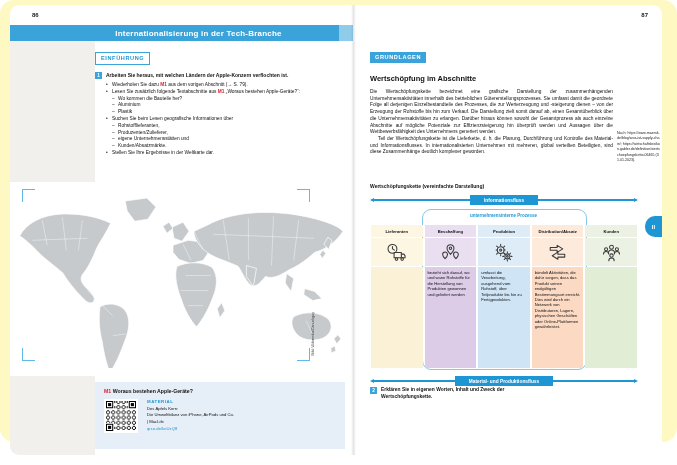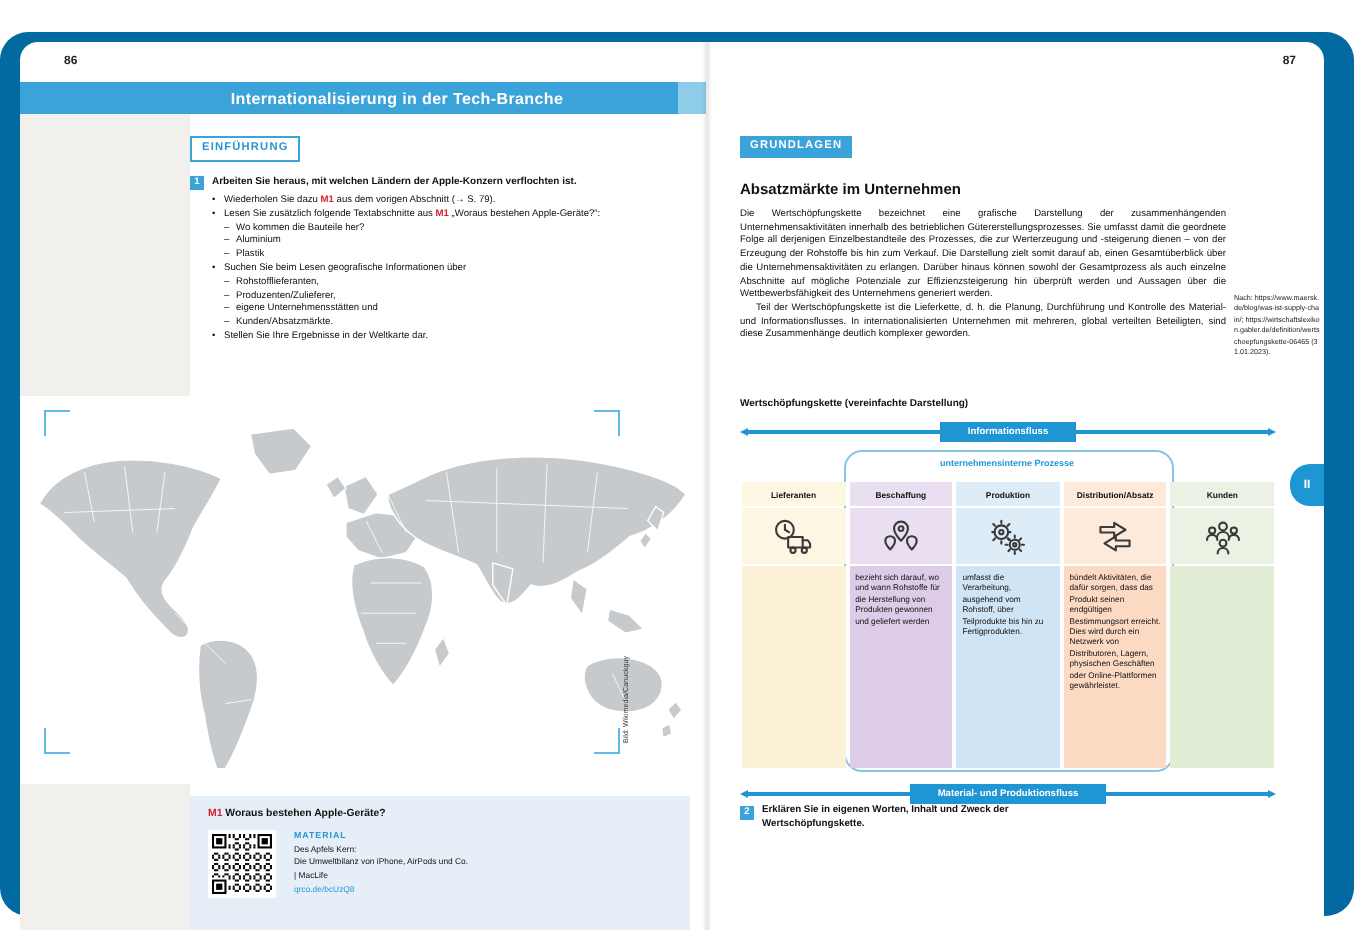--- a/index.html
+++ b/index.html
@@ -1,17 +1,17 @@
 <!DOCTYPE html>
 <html lang="de"><head>
 <meta charset="utf-8">
 <style>
   html,body{margin:0;padding:0;}
   body{width:677px;height:465px;background:#fff;font-family:"Liberation Sans",sans-serif;overflow:hidden;}
-  #frame{position:absolute;left:0;top:16px;width:677px;height:442px;background:#0369a1;border-radius:14px;}
+  #frame{position:absolute;left:0;top:0;width:677px;height:442px;background:#fef9c3;border-radius:14px;}
   #spread{position:absolute;left:10px;top:5px;width:652px;height:450px;background:#ffffff;border-radius:9px;overflow:hidden;}
   .seam{position:absolute;left:341px;top:0;width:5px;height:450px;background:linear-gradient(90deg,rgba(0,0,0,0) 0%,rgba(0,0,0,0.10) 50%,rgba(0,0,0,0) 100%);}
   .pgnum{position:absolute;top:7px;font-size:6px;font-weight:bold;color:#222;}
   
   #header-bar{position:absolute;left:0;top:20px;width:343px;height:16px;background:#3aa3da;display:flex;align-items:center;justify-content:center;}
   #header-bar .cap{position:absolute;right:0;top:0;width:14px;height:16px;background:#8fccea;}
   #header-bar .t{color:#fff;font-size:8px;font-weight:bold;letter-spacing:.2px;padding-left:34px;}
   #sidebar{position:absolute;left:0;top:36px;width:85px;height:414px;background:#f2f0ec;}
   .tab{position:absolute;height:11px;line-height:11px;font-size:5.6px;font-weight:bold;letter-spacing:.6px;padding:0 5px;}
   #tab-einfuehrung{left:85px;top:47px;background:#fff;border:1px solid #3aa3da;color:#2796d0;}
@@ -418,21 +418,21 @@
         <div>Die Umweltbilanz von iPhone, AirPods und Co.</div>
         <div>| MacLife</div>
         <div id="m1-link">qrco.de/bcUzQ8</div>
       </div>
     </div>
   </div>
 
   <div id="rpage">
     <div class="pgnum" style="right:14px;">87</div>
     <div id="tab-grundlagen" class="tab">GRUNDLAGEN</div>
-    <div id="r-heading">Absatzmärkte im Unternehmen</div>
+    <div id="r-heading">Wertschöpfung im Abschnitte</div>
     <div id="r-body">
       <p>Die Wertschöpfungskette bezeichnet eine grafische Darstellung der zusammenhängenden Unternehmensaktivitäten innerhalb des betrieblichen Gütererstellungsprozesses. Sie umfasst damit die geordnete Folge all derjenigen Einzelbestandteile des Prozesses, die zur Werterzeugung und -steigerung dienen – von der Erzeugung der Rohstoffe bis hin zum Verkauf. Die Darstellung zielt somit darauf ab, einen Gesamtüberblick über die Unternehmensaktivitäten zu erlangen. Darüber hinaus können sowohl der Gesamtprozess als auch einzelne Abschnitte auf mögliche Potenziale zur Effizienzsteigerung hin überprüft werden und Aussagen über die Wettbewerbsfähigkeit des Unternehmens generiert werden.</p>
       <p>Teil der Wertschöpfungskette ist die Lieferkette, d. h. die Planung, Durchführung und Kontrolle des Material- und Informationsflusses. In internationalisierten Unternehmen mit mehreren, global verteilten Beteiligten, sind diese Zusammenhänge deutlich komplexer geworden.</p>
     </div>
     <div id="margin-note">Nach: https://www.maersk.de/blog/was-ist-supply-chain/; https://wirtschaftslexikon.gabler.de/definition/wertschoepfungskette-06465 (31.01.2023).</div>
 
     <div id="diagram-title">Wertschöpfungskette (vereinfachte Darstellung)</div>
 
     <div id="diagram">
       <div class="flow">

